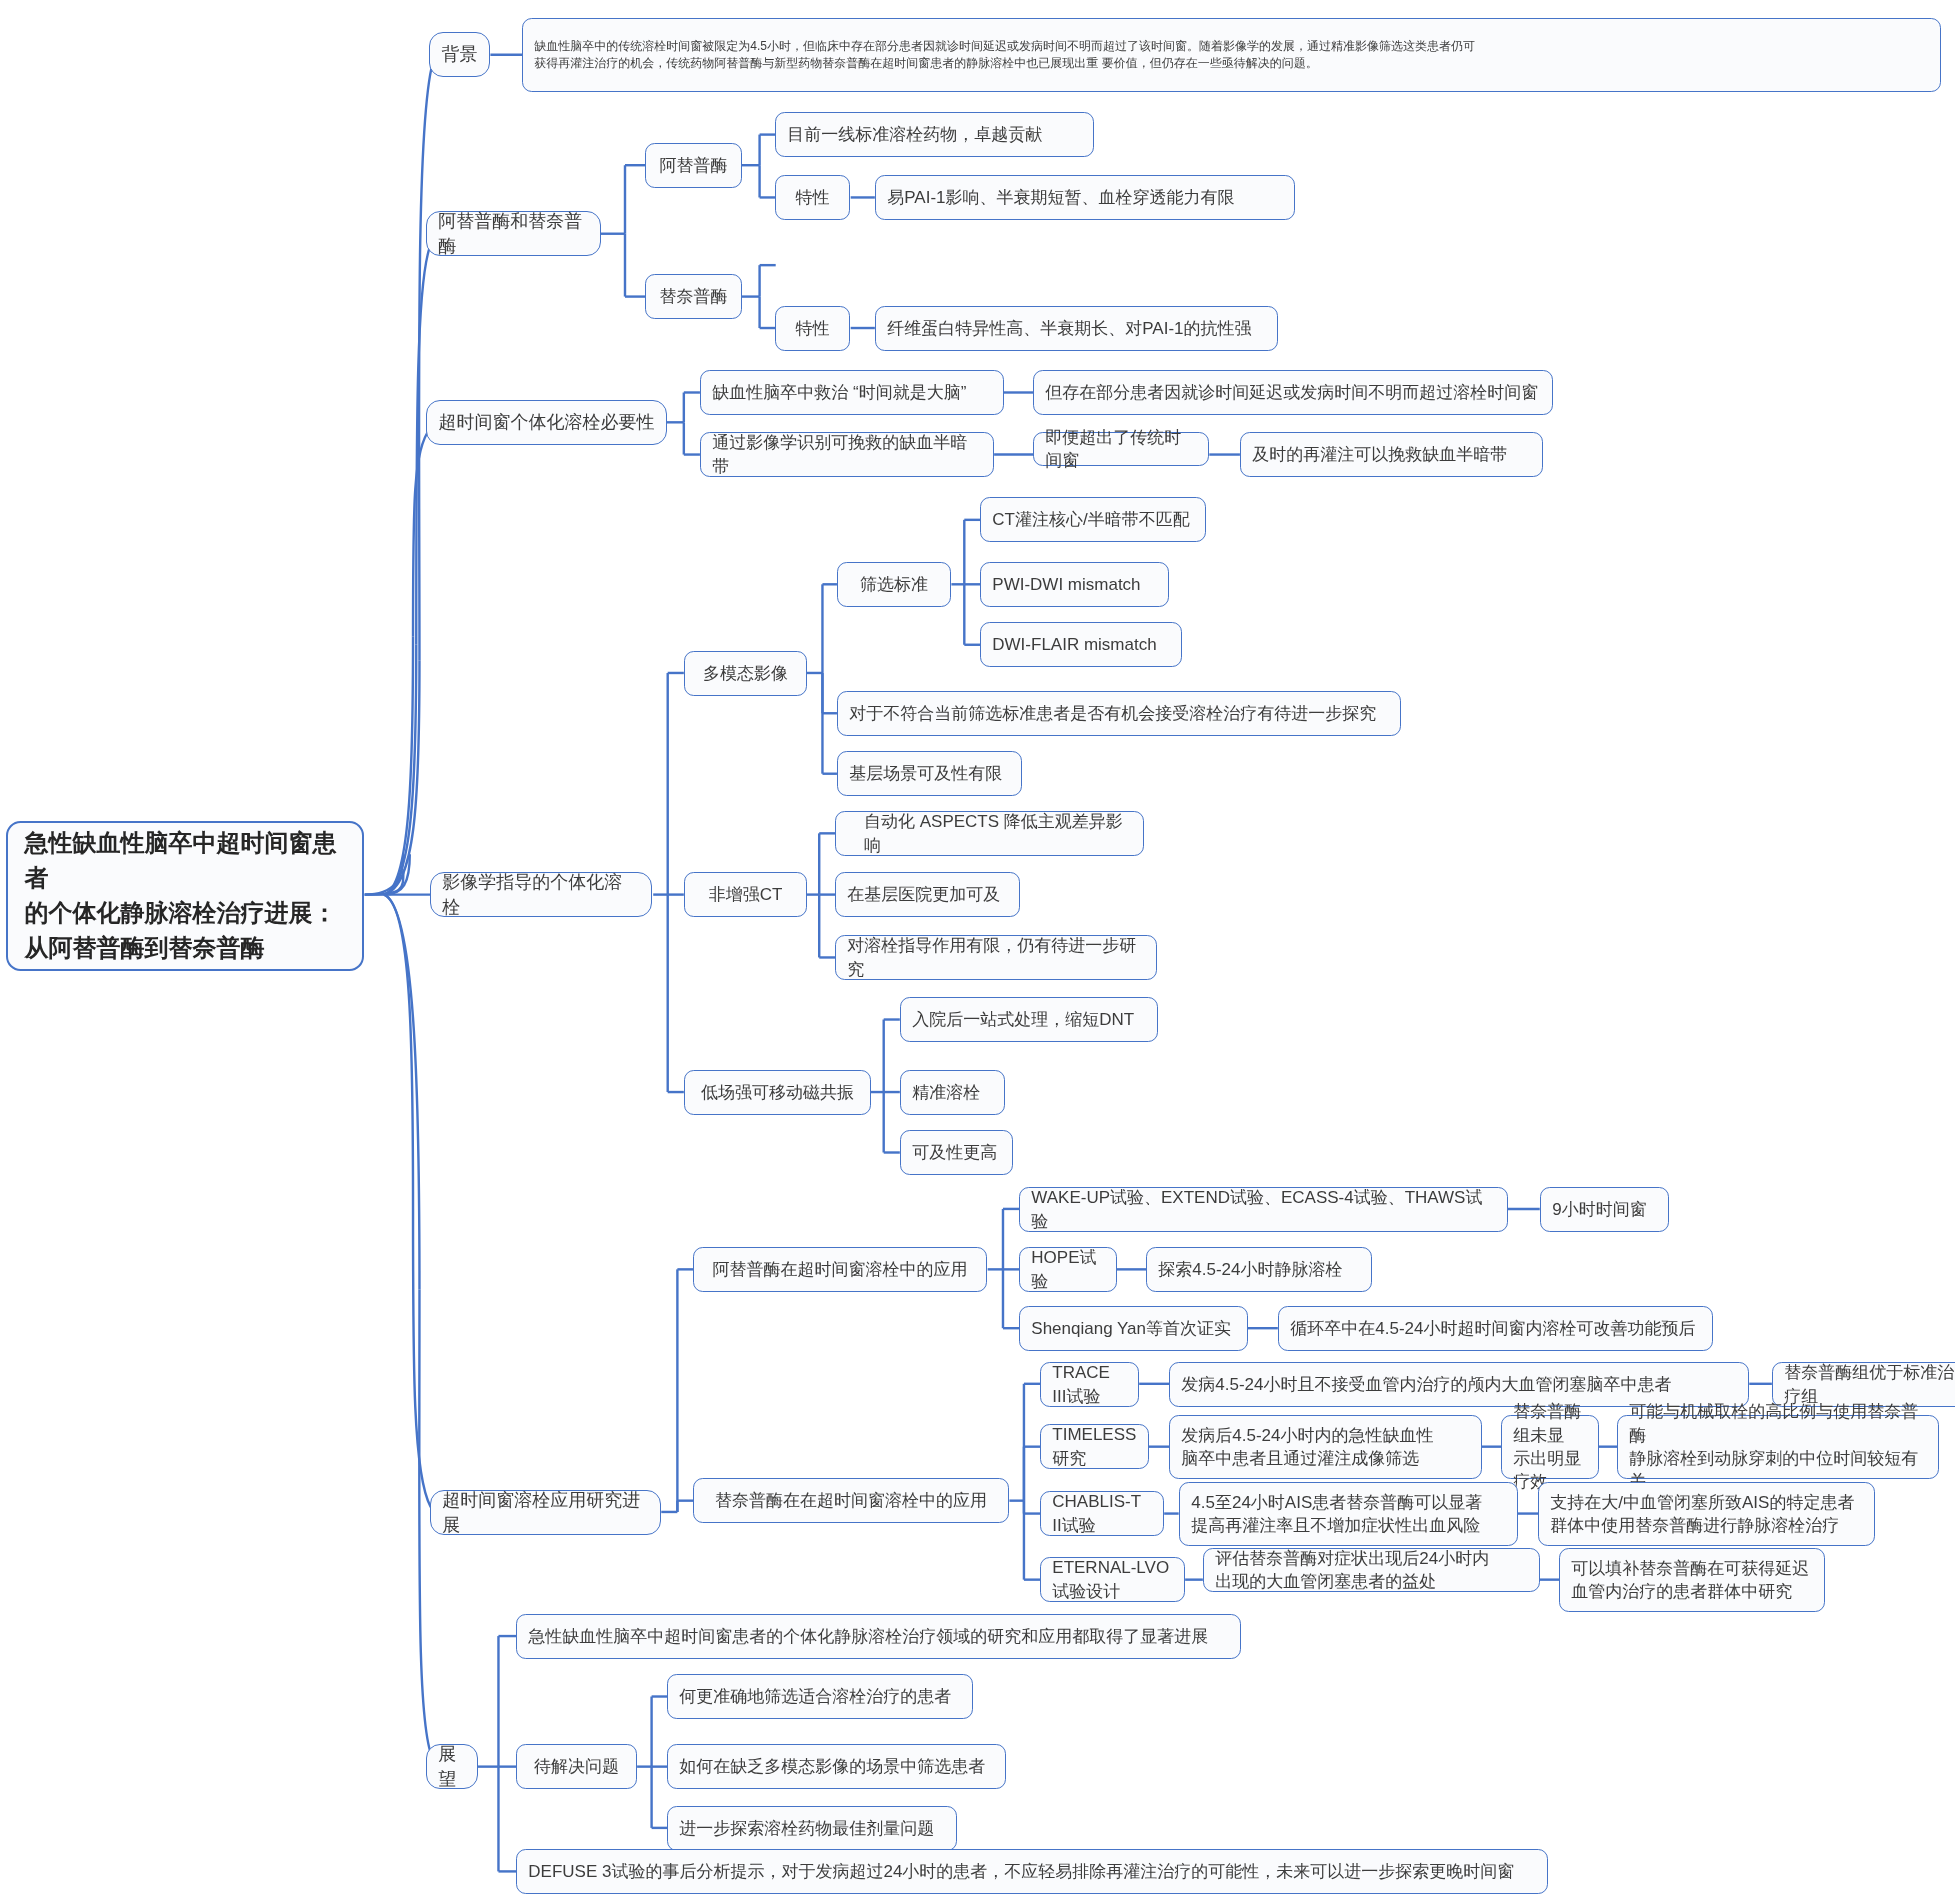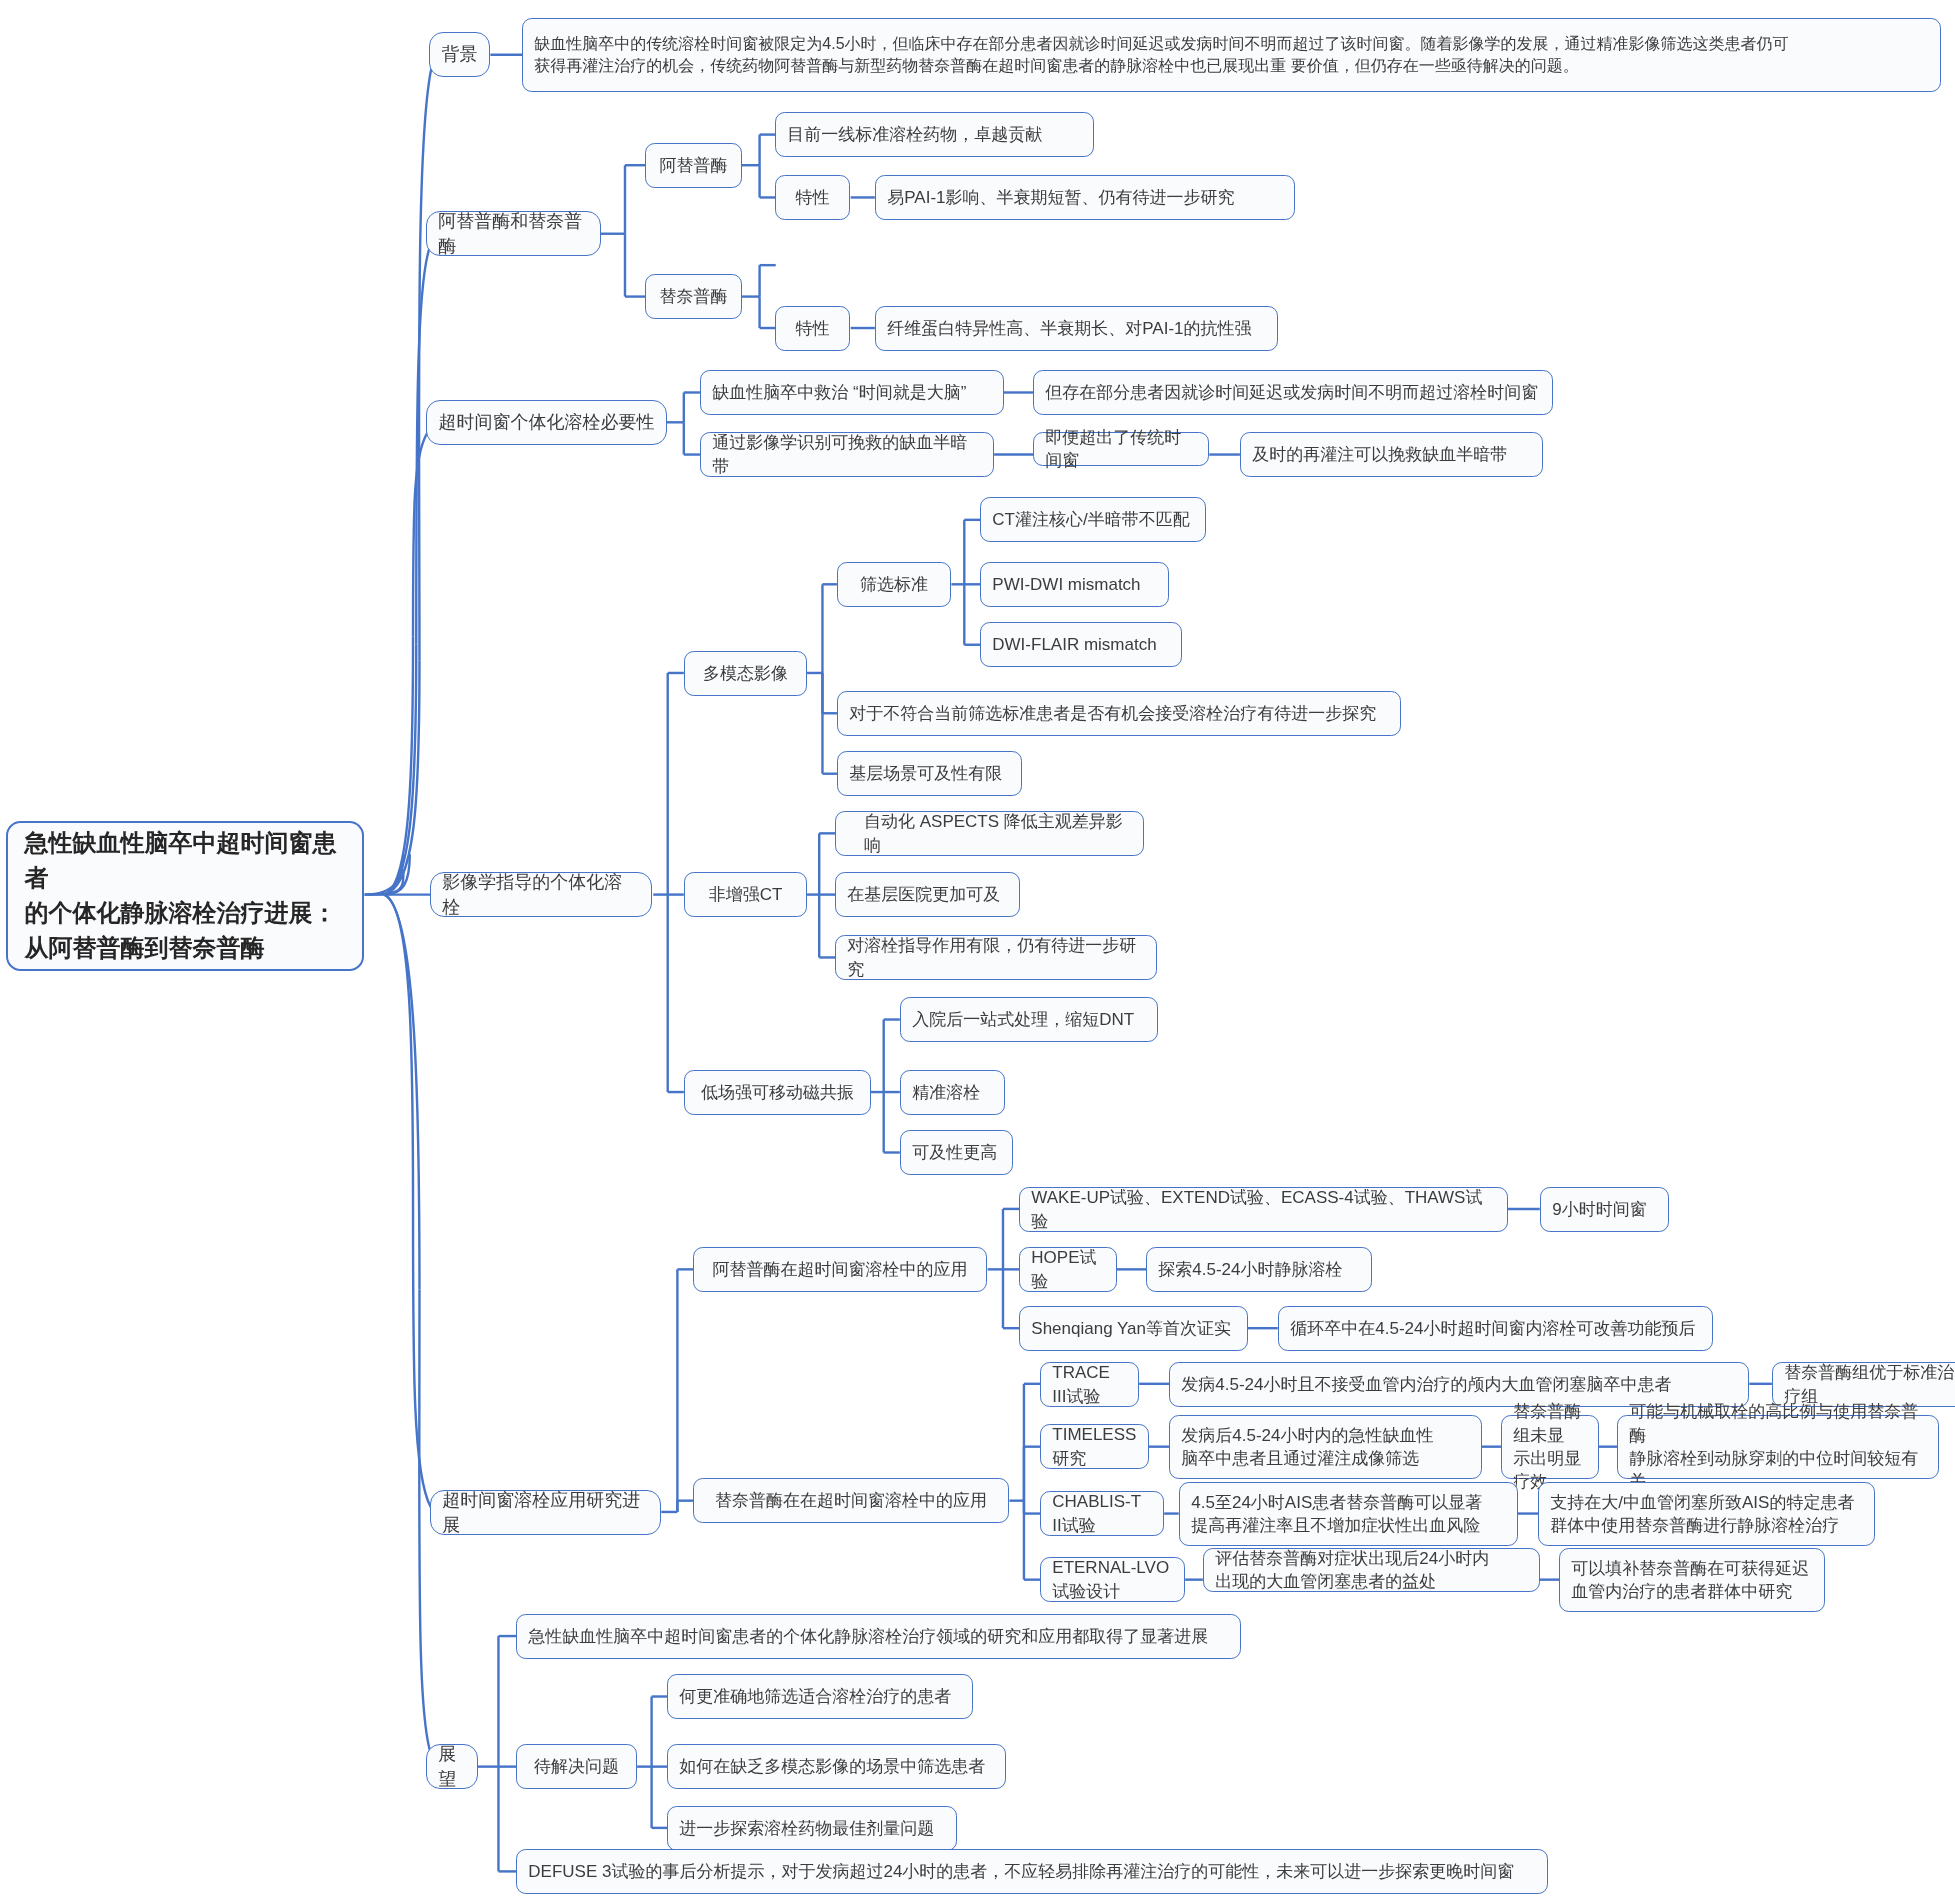--- a/index.html
+++ b/index.html
@@ -194,29 +194,29 @@
       <path d="M808 2192 L 808 2268"></path>
       <path d="M808 2268 L 828 2268"></path>
     </g>
   </svg>
 
   <div class="node root" style="left:6.4px;top:821px;width:358px;height:150px;">急性缺血性脑卒中超时间窗患者
 的个体化静脉溶栓治疗进展：
 从阿替普酶到替奈普酶</div>
 
   <div class="node lvl1" style="left:429px;top:32px;width:61px;height:45px;justify-content:center;">背景</div>
-  <div class="node big" style="left:522px;top:18px;width:1419px;height:74px;font-size:16px;">缺血性脑卒中的传统溶栓时间窗被限定为4.5小时，但临床中存在部分患者因就诊时间延迟或发病时间不明而超过了该时间窗。随着影像学的发展，通过精准影像筛选这类患者仍可
+  <div class="node big" style="left:522px;top:18px;width:1419px;height:74px;font-size:12px;">缺血性脑卒中的传统溶栓时间窗被限定为4.5小时，但临床中存在部分患者因就诊时间延迟或发病时间不明而超过了该时间窗。随着影像学的发展，通过精准影像筛选这类患者仍可
 获得再灌注治疗的机会，传统药物阿替普酶与新型药物替奈普酶在超时间窗患者的静脉溶栓中也已展现出重 要价值，但仍存在一些亟待解决的问题。</div>
 
   <div class="node lvl1" style="left:426px;top:211px;width:175px;height:45px;justify-content:center;">阿替普酶和替奈普酶</div>
 
   <div class="node" style="left:645px;top:143px;width:97px;height:45px;justify-content:center;">阿替普酶</div>
   <div class="node" style="left:775px;top:112px;width:319px;height:45px;">目前一线标准溶栓药物，卓越贡献</div>
   <div class="node" style="left:775px;top:175px;width:75px;height:45px;justify-content:center;">特性</div>
-  <div class="node" style="left:875px;top:175px;width:420px;height:45px;">易PAI-1影响、半衰期短暂、仍有待进一步研究</div>
+  <div class="node" style="left:875px;top:175px;width:420px;height:45px;">易PAI-1影响、半衰期短暂、血栓穿透能力有限</div>
 
   <div class="node" style="left:645px;top:274px;width:97px;height:45px;justify-content:center;">替奈普酶</div>
   <div class="node" style="left:775px;top:306px;width:75px;height:45px;justify-content:center;">特性</div>
   <div class="node" style="left:875px;top:306px;width:403px;height:45px;">纤维蛋白特异性高、半衰期长、对PAI-1的抗性强</div>
 
   <div class="node lvl1" style="left:426px;top:400px;width:241px;height:45px;justify-content:center;">超时间窗个体化溶栓必要性</div>
   <div class="node" style="left:700px;top:370px;width:304px;height:45px;">缺血性脑卒中救治 “时间就是大脑”</div>
   <div class="node" style="left:1033px;top:370px;width:520px;height:45px;">但存在部分患者因就诊时间延迟或发病时间不明而超过溶栓时间窗</div>
   <div class="node" style="left:700px;top:432px;width:294px;height:45px;">通过影像学识别可挽救的缺血半暗带</div>
   <div class="node" style="left:1033px;top:432px;width:176px;height:34px;">即便超出了传统时间窗</div>

